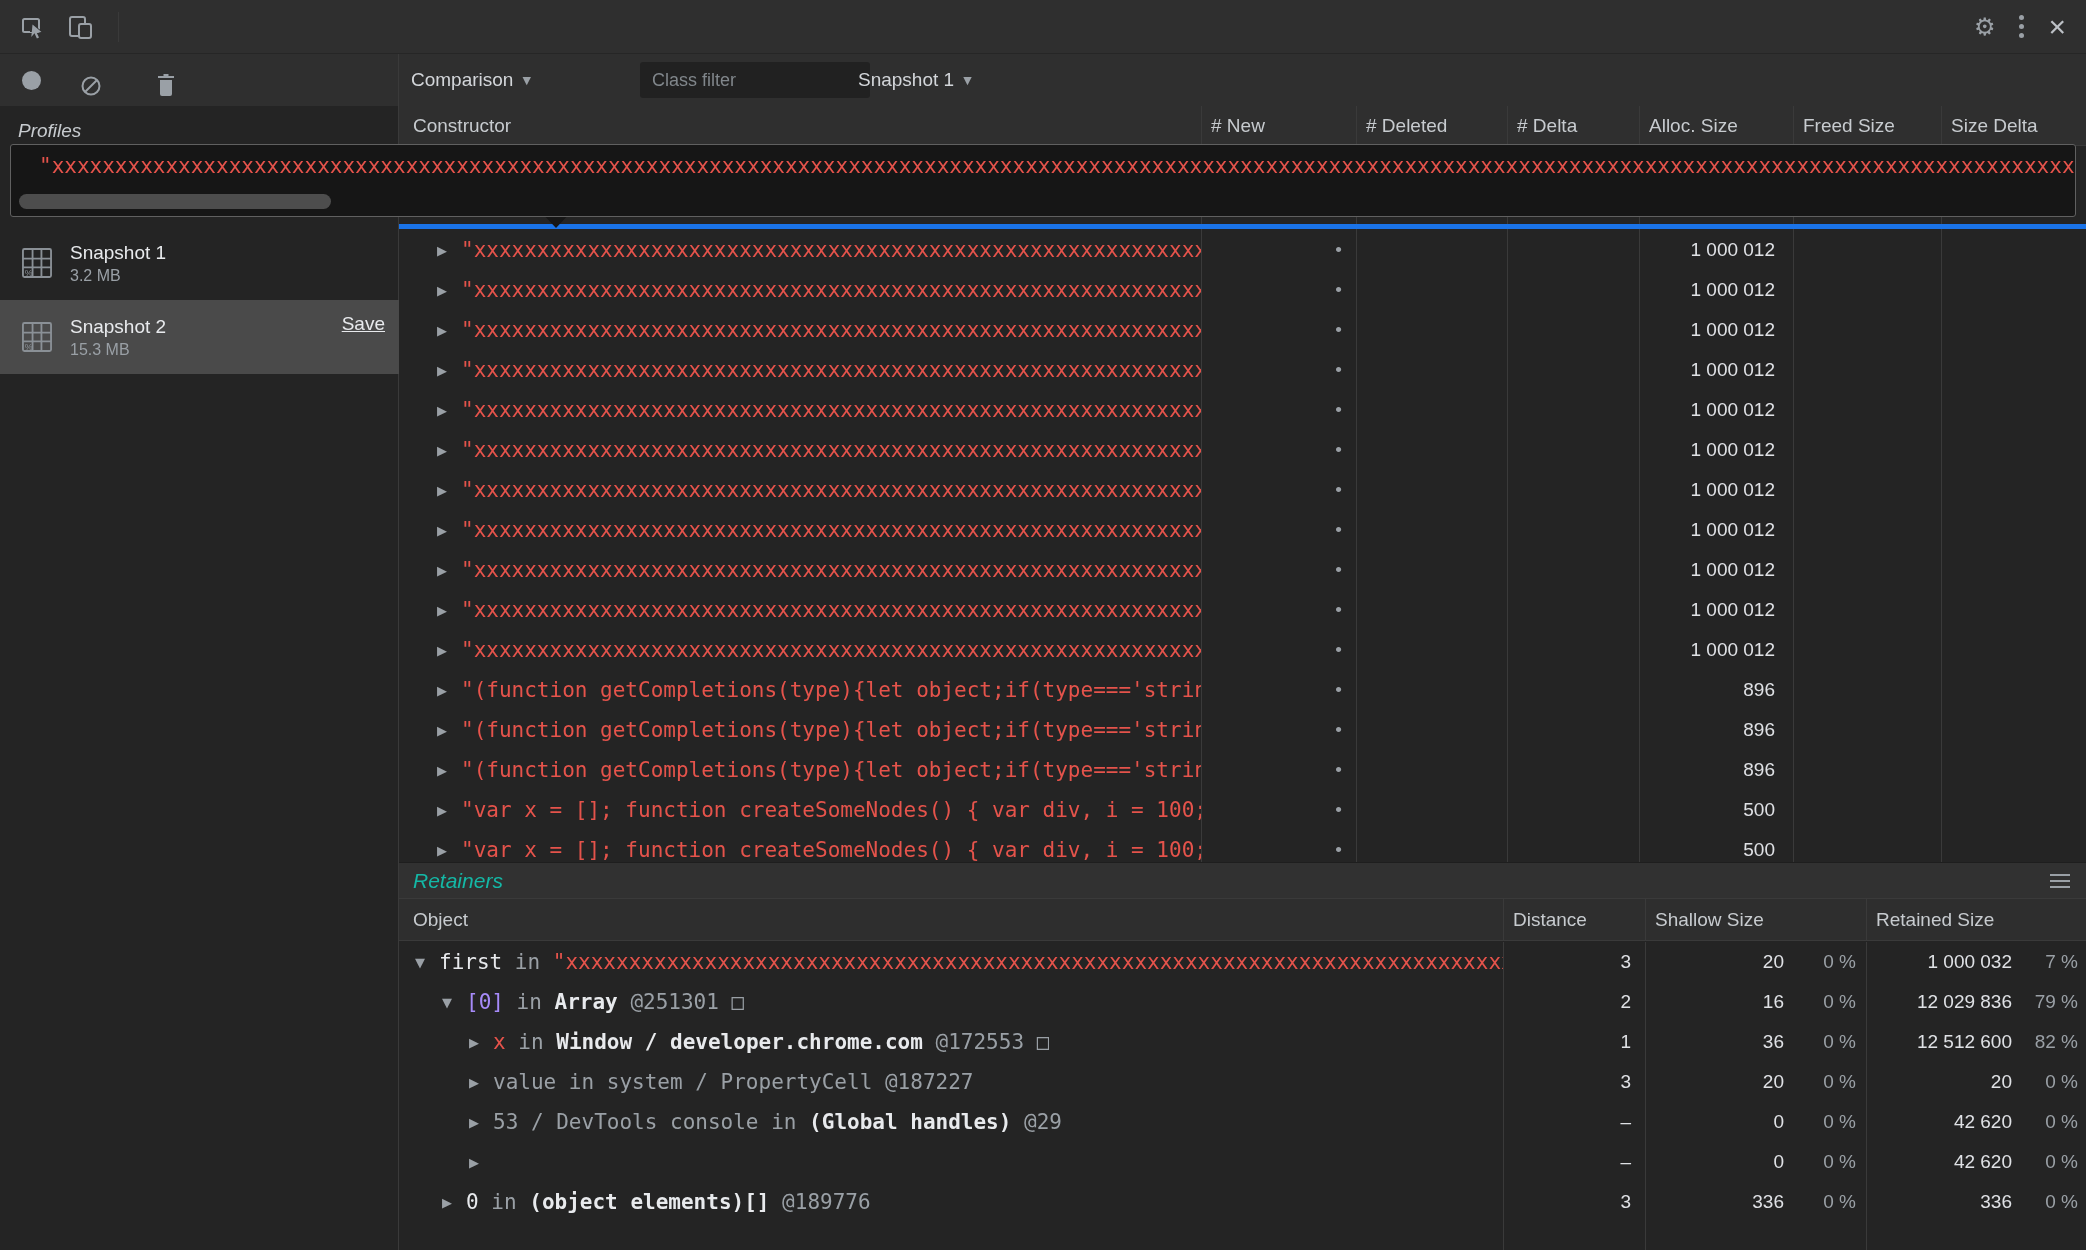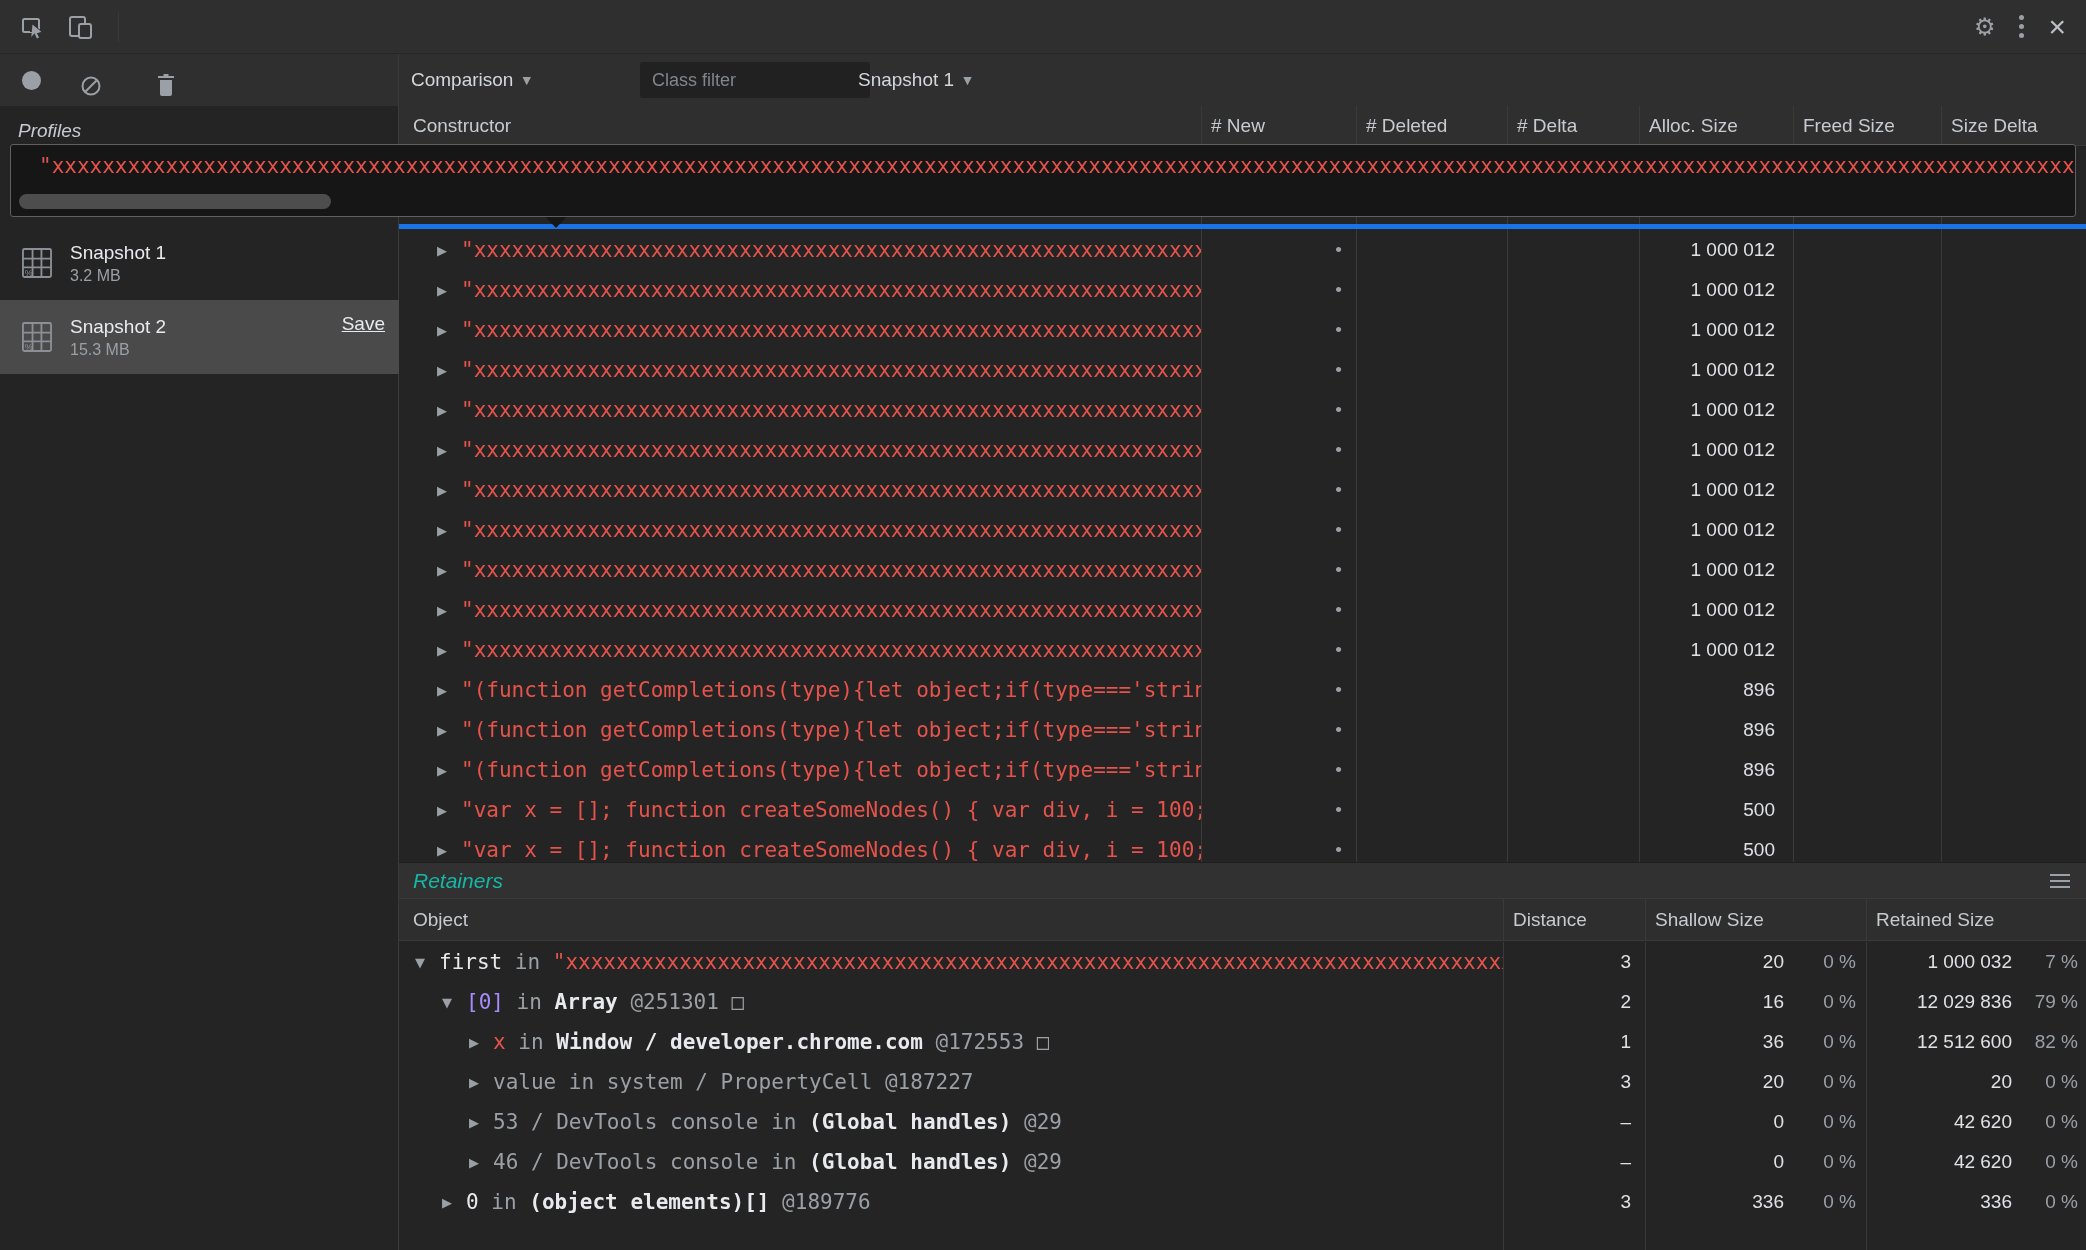--- a/index.html
+++ b/index.html
@@ -489,21 +489,20 @@
           <span class="p">0 %</span>
         </div>
         <div class="cell rt">
           <span class="n">42 620</span>
           <span class="p">0 %</span>
         </div>
       </div>
       <div class="rrow rgrid">
         <div class="cell obj" style="padding-left: 70px;">
           <span class="tri">▶</span>
-          <span class="edge"><span class="p-dim">46 / DevTools console</span><span class="p-dim"> in </span><span class="p-object">(Global handles)</span><span class="p-dim"> @29</span></span>
         </div>
         <div class="cell dist">–</div>
         <div class="cell sp">
           <span class="n">0</span>
           <span class="p">0 %</span>
         </div>
         <div class="cell rt">
           <span class="n">42 620</span>
           <span class="p">0 %</span>
         </div>

